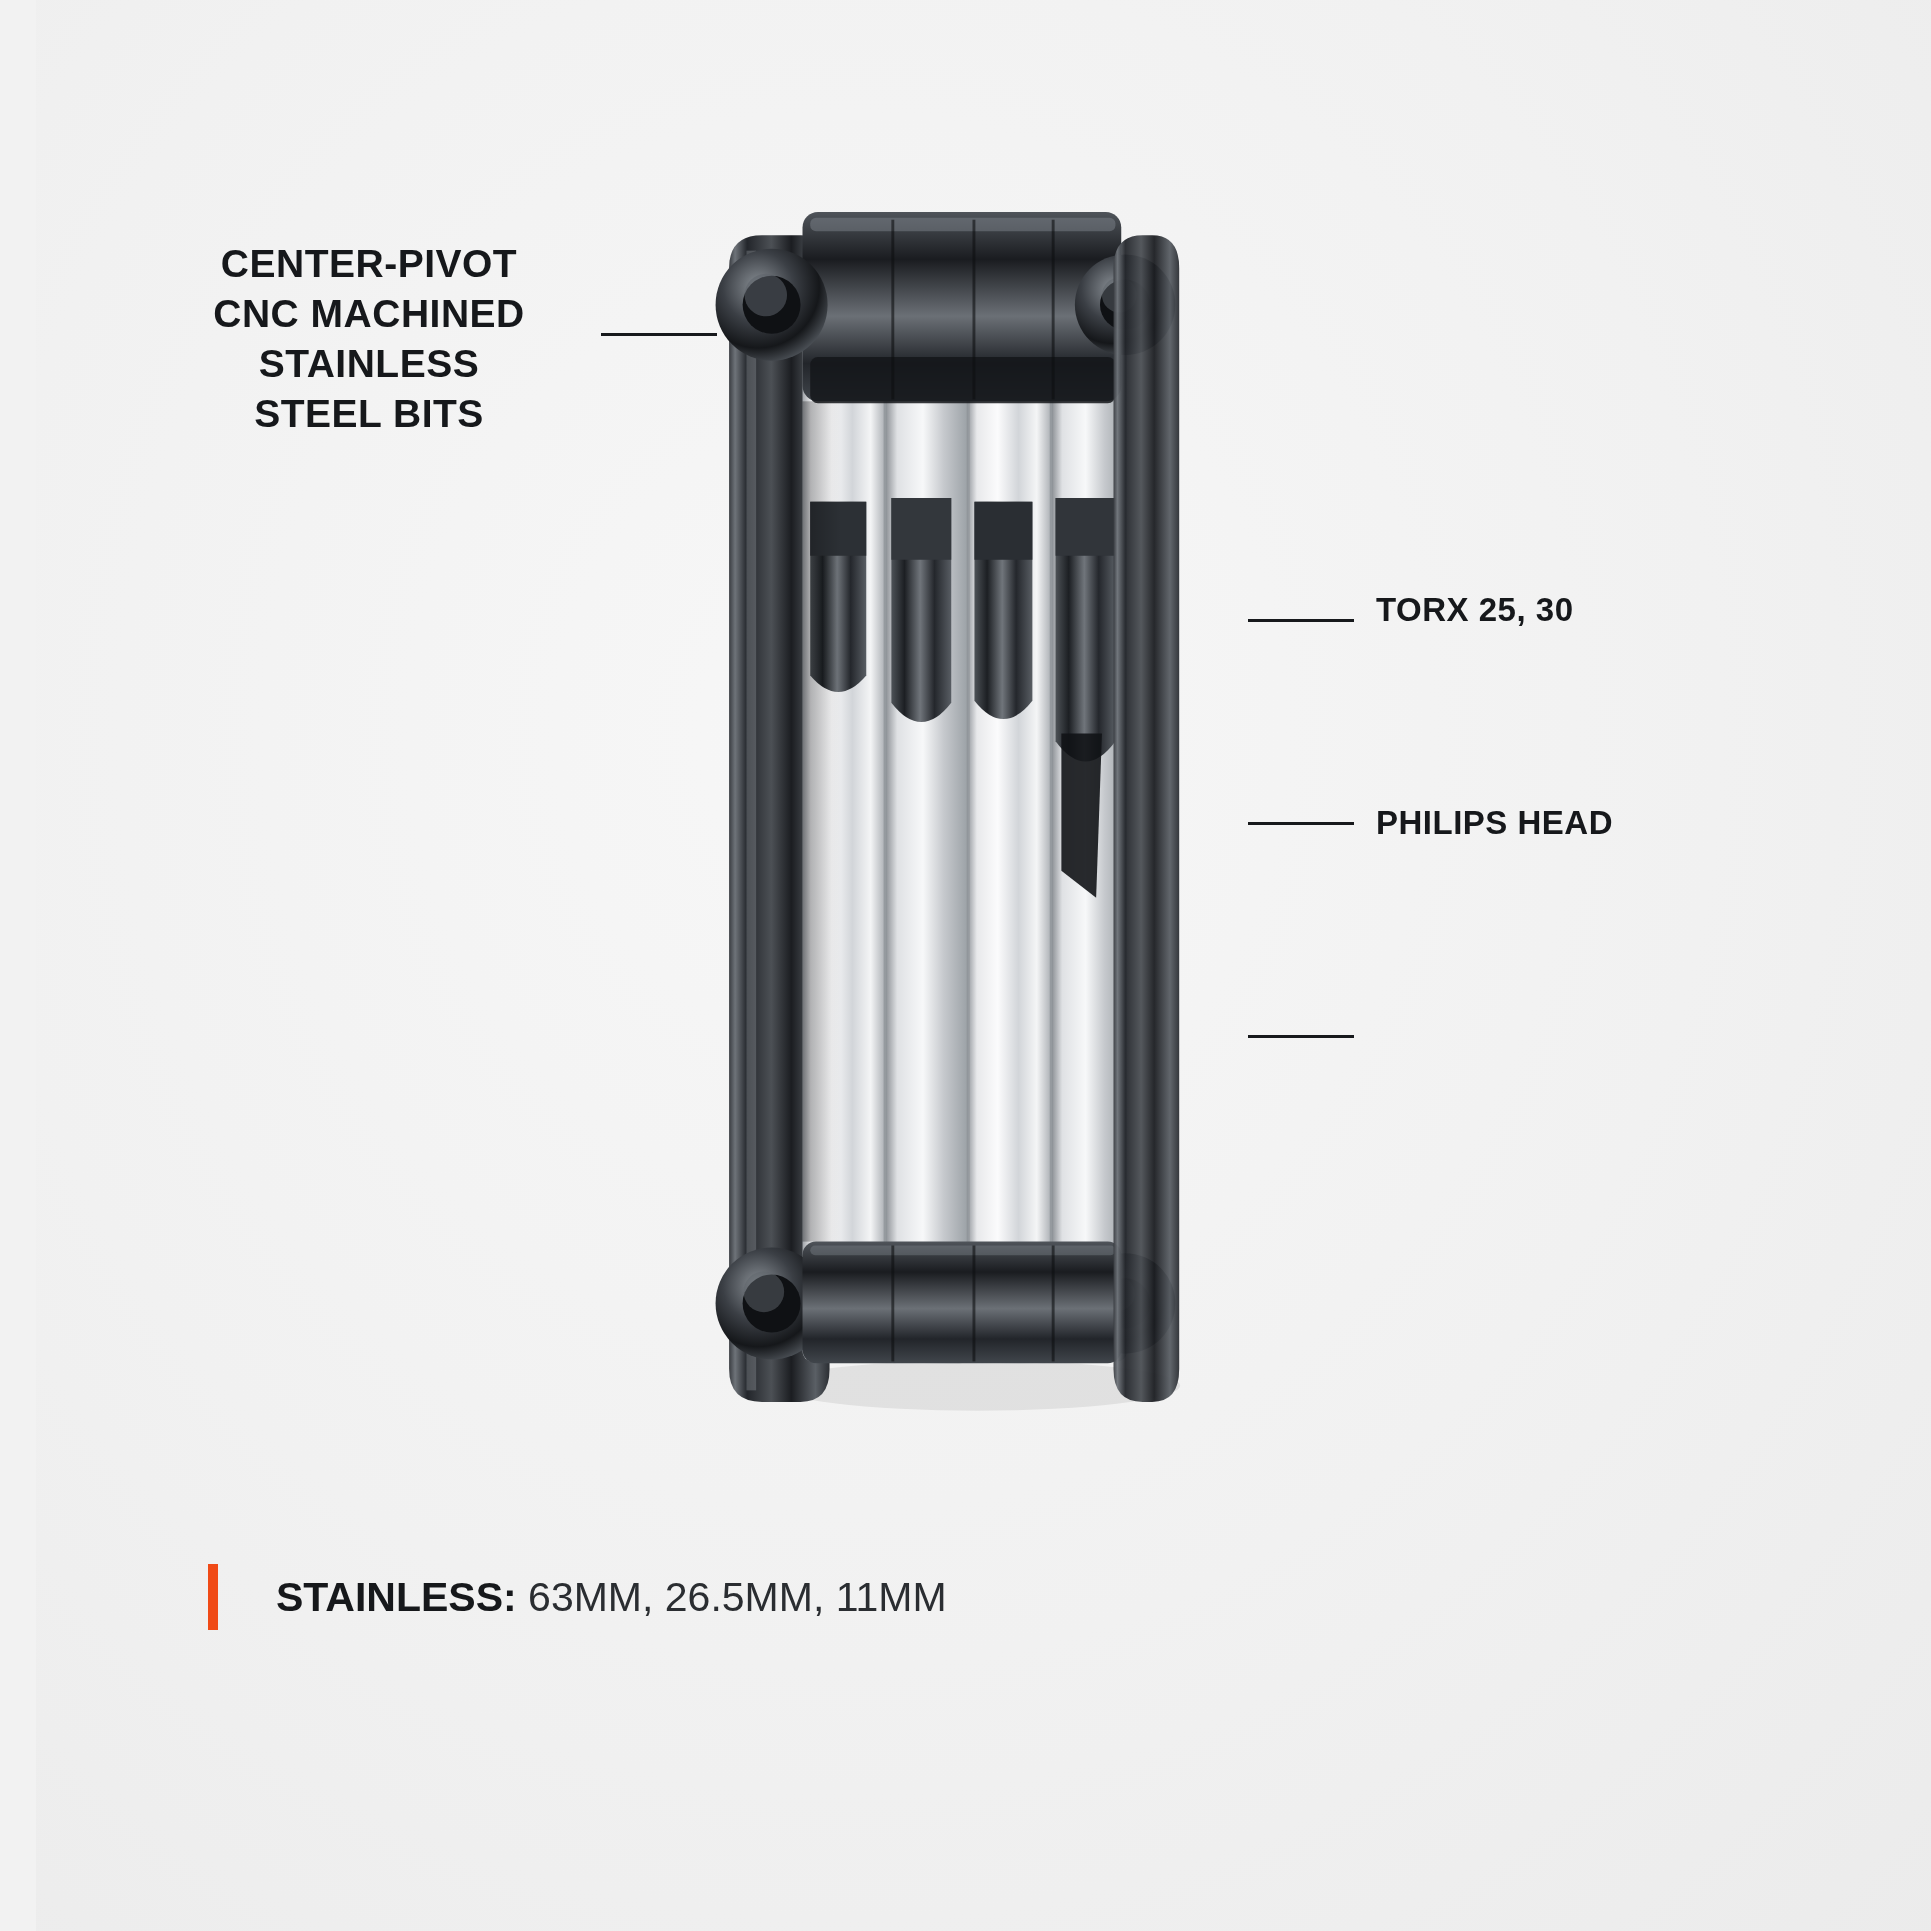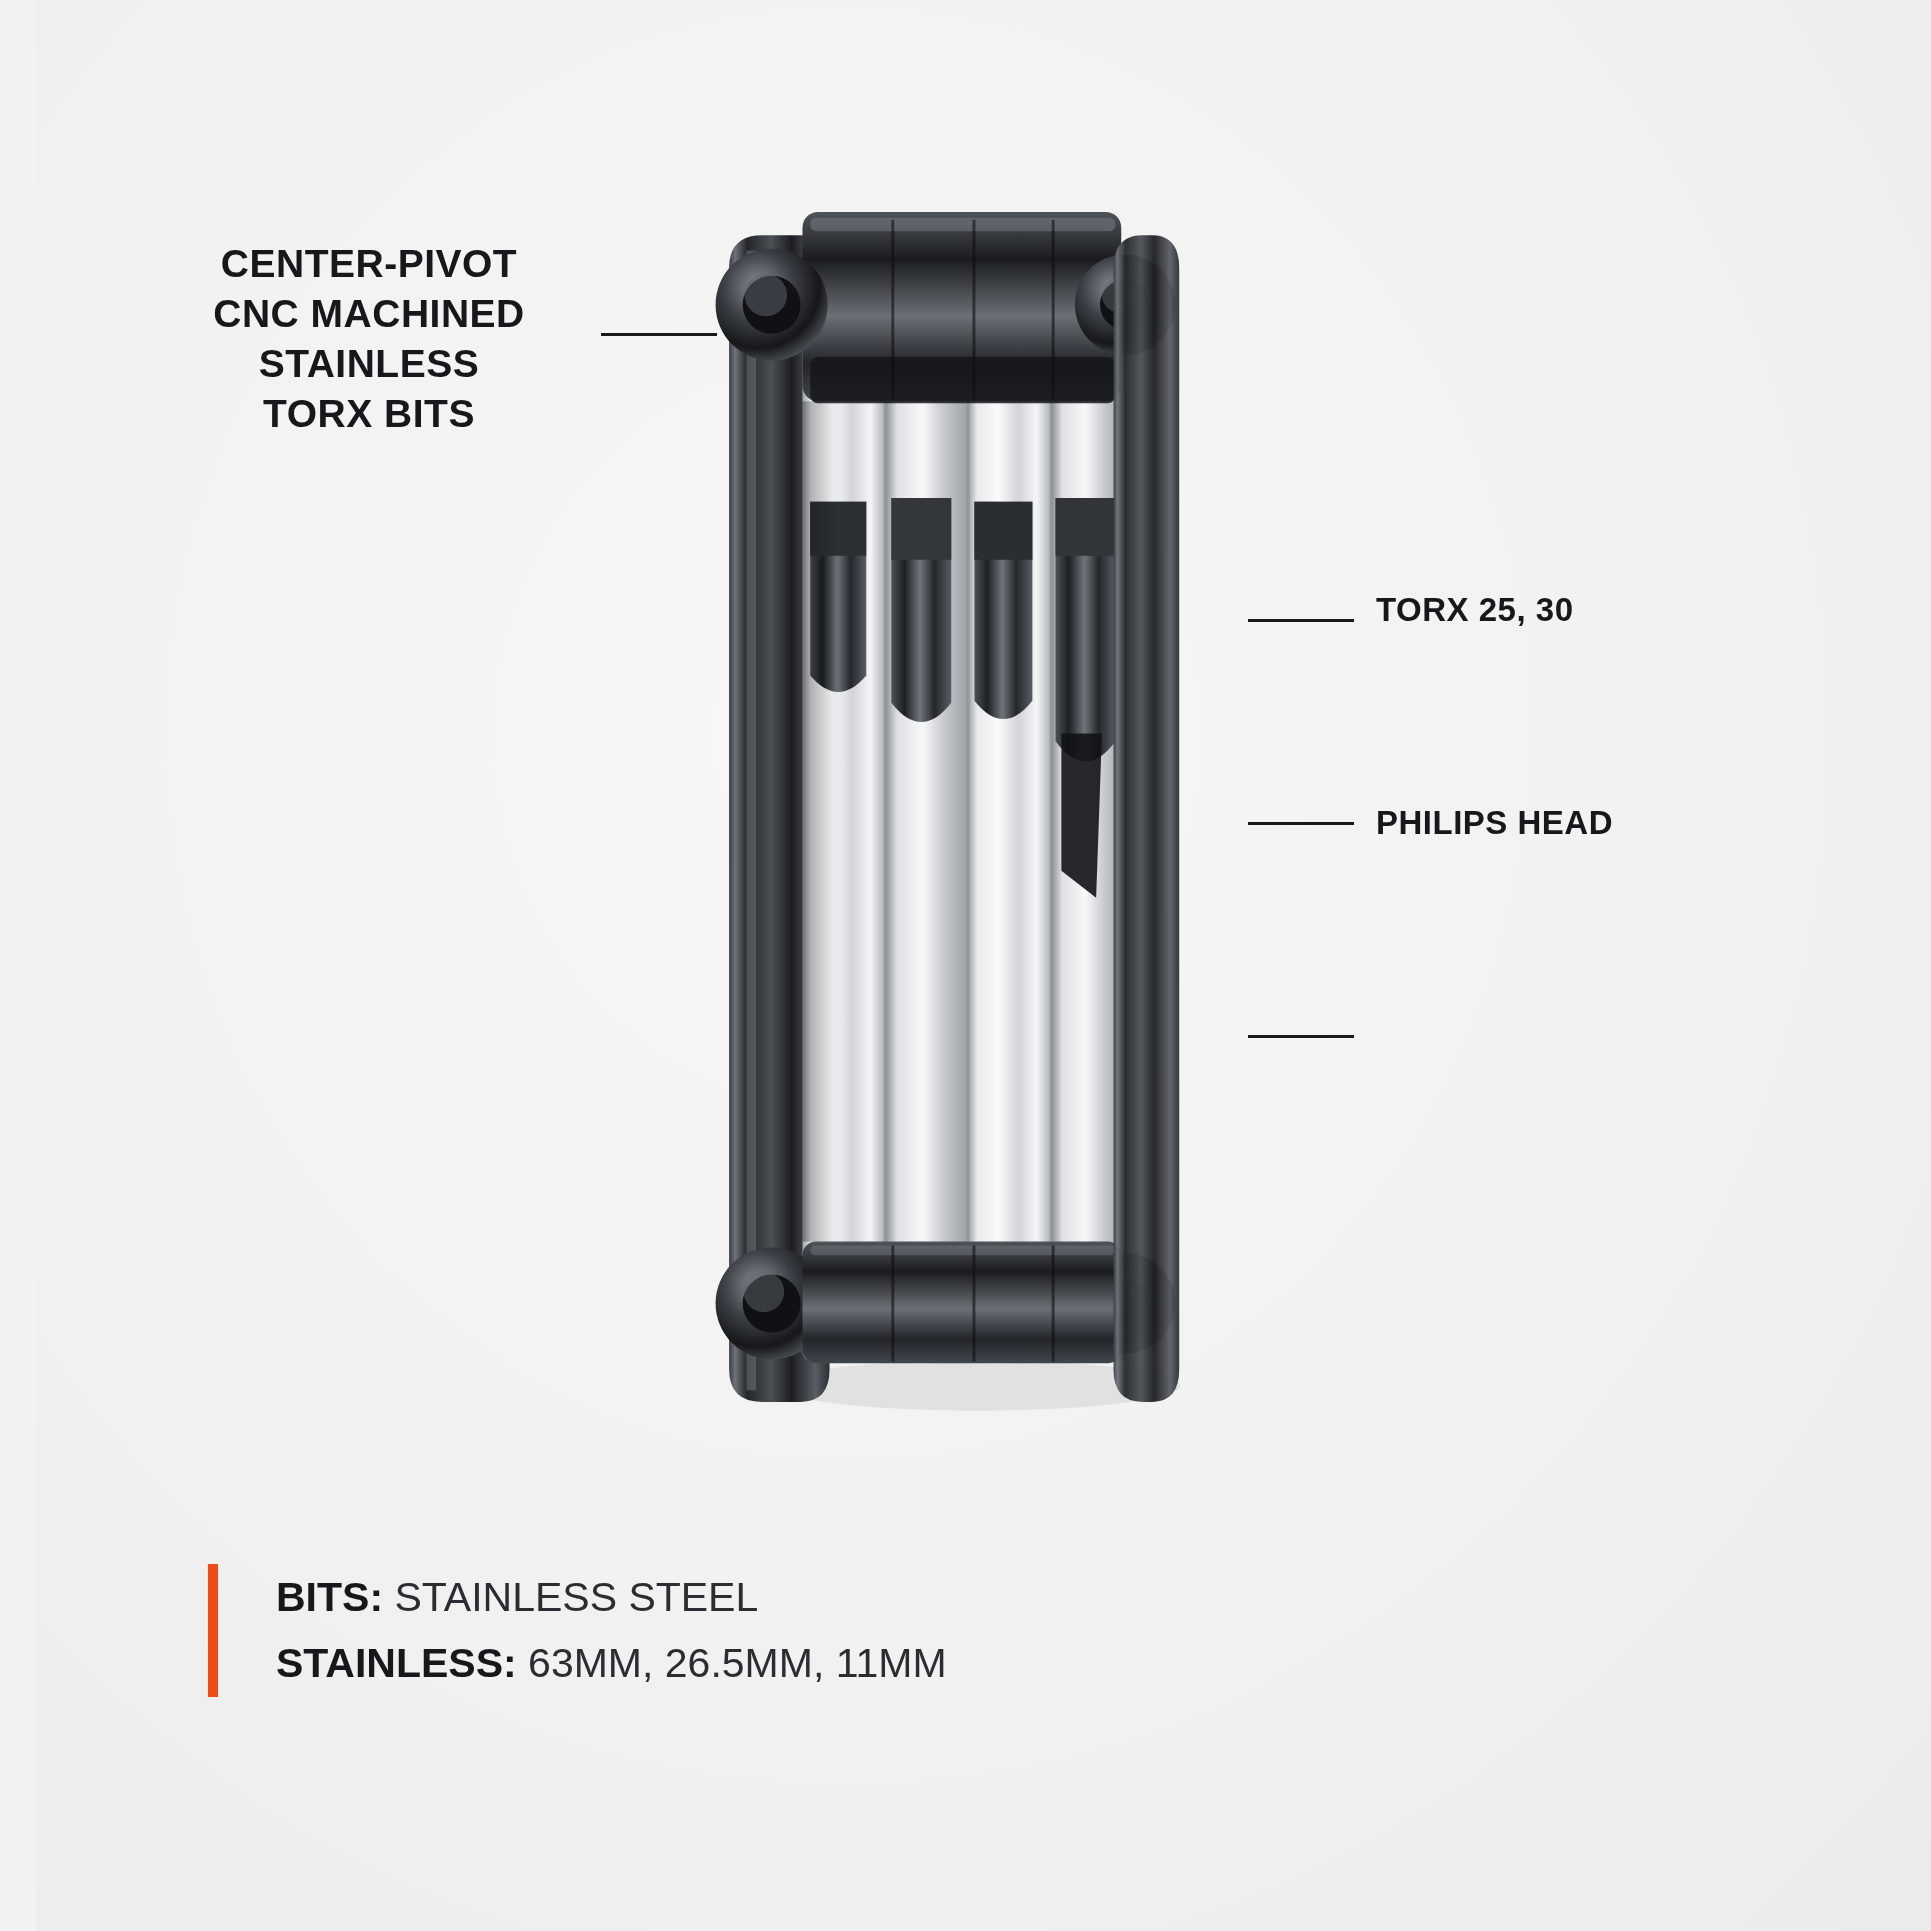--- a/index.html
+++ b/index.html
@@ -188,37 +188,33 @@
       <path d="M426 58 q0-34 30-34 h10 q28 0 28 34 v1140 q0 34-28 34 h-10 q-30 0-30-34 z" fill="url(#plate)" opacity="0.95"></path>
 
       <rect x="104" y="196" width="40" height="870" fill="url(#shadow)"></rect>
     </svg>
   </div>
 
   <div class="callout-left">
     <span>CENTER-PIVOT</span><br>
     <span>CNC MACHINED</span><br>
     <span>STAINLESS</span><br>
-    <span>TORX BITS</span>
+    <span>STEEL BITS</span>
   </div>
   <div class="lead-line" style="left:565px; top:333px; width:116px;"></div>
 
   <div class="lead-line" style="left:1212px; top:619px; width:106px;"></div>
   <div class="callout-right" style="left:1340px; top:591px;">TORX 25, 30</div>
 
   <div class="lead-line" style="left:1212px; top:822px; width:106px;"></div>
   <div class="callout-right" style="left:1340px; top:804px;">PHILIPS HEAD</div>
 
   <div class="lead-line" style="left:1212px; top:1035px; width:106px;"></div>
 
   <div id="specs">
-    <div class="spec-row">
-      <b>BITS:</b>
-      <span>STAINLESS STEEL</span>
-    </div>
     <div class="spec-row">
       <b>STAINLESS:</b>
       <span>63MM, 26.5MM, 11MM</span>
     </div>
   </div>
 
 </div>
 
 
 </body></html>

